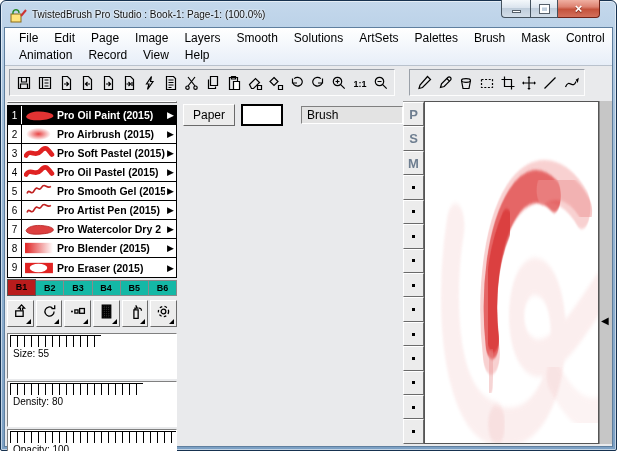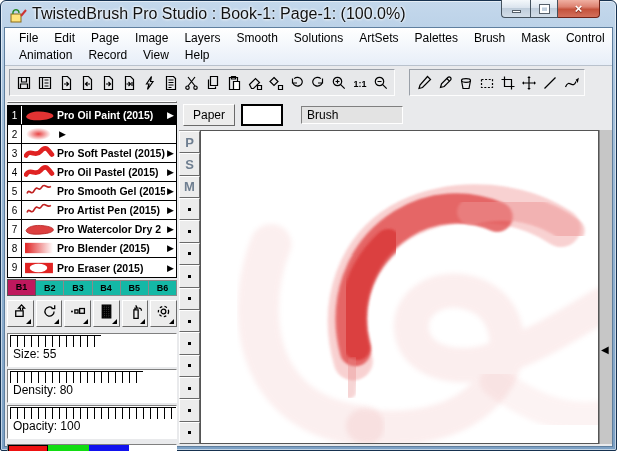--- a/index.html
+++ b/index.html
@@ -6,21 +6,21 @@
   body{width:617px;height:451px;overflow:hidden;font-family:"Liberation Sans",sans-serif;-webkit-font-smoothing:none;}
   *{box-sizing:border-box;}
 
   
   .window{width:617px;height:451px;display:flex;flex-direction:column;
     border:1px solid #16314f;border-radius:6px 6px 2px 2px;
     background:linear-gradient(180deg,#c4d8ec 0%,#a9c4de 20%,#8fb0d0 60%,#7ca0c4 100%);
     box-shadow:inset 0 0 0 1px rgba(255,255,255,.55);}
   .titlebar{height:26px;display:flex;align-items:center;padding:0 6px;position:relative;flex:0 0 auto;}
   .app-icon{width:18px;height:16px;margin:2px 5px 0 2px;flex:0 0 auto;}
-  .title{font-size:16px;color:#111;text-shadow:0 0 3px #fff,0 0 3px #fff;white-space:nowrap;overflow:hidden;}
+  .title{font-size:10px;color:#111;text-shadow:0 0 3px #fff,0 0 3px #fff;white-space:nowrap;overflow:hidden;}
   .win-controls{position:absolute;top:-1px;right:16px;display:flex;}
   .win-btn{height:18px;border:1px solid #44525e;border-top:none;display:flex;align-items:center;justify-content:center;
     background:linear-gradient(180deg,#f4f8fb 0%,#dbe4ee 45%,#bfcddb 50%,#d3dee9 100%);}
   .win-btn.min{width:29px;border-radius:0 0 0 4px;border-right:none;}
   .win-btn.max{width:28px;}
   .win-btn.close{width:42px;border-radius:0 0 4px 0;border-left:none;border-color:#6e2218;
     background:linear-gradient(180deg,#f0b0a2 0%,#dd8271 40%,#c4523c 55%,#d3705c 100%);}
   .glyph-min{width:9px;height:3px;background:#fff;border:1px solid #56606a;margin-top:6px;}
   .glyph-max{width:9px;height:8px;border:2px solid #fff;outline:1px solid #56606a;}
   .glyph-close{color:#fff;font-weight:bold;font-size:13px;line-height:13px;text-shadow:0 1px 1px #7c2a1c;}
@@ -52,35 +52,35 @@
   .brow:last-child{border-bottom:none;}
   .brow.sel{background:#000;color:#fff;}
   .bnum{width:14px;font-size:10px;text-align:center;border-right:1px solid #000;align-self:stretch;display:flex;align-items:center;justify-content:center;}
   .brow.sel .bnum{border-right-color:#fff;}
   .bthumb{width:31px;height:14px;margin:0 2px;flex:0 0 auto;}
   .bname{flex:1;font-weight:bold;font-size:10.5px;white-space:nowrap;overflow:hidden;}
   .barrow{width:11px;font-size:9px;text-align:center;flex:0 0 auto;}
   .tabs{display:flex;height:16px;flex:0 0 auto;}
   .tab{flex:1;font-size:9px;font-weight:bold;text-align:center;line-height:14px;background:#14b8a6;border:1px solid #8a8a8a;border-left:none;}
   .tab:first-child{border-left:1px solid #8a8a8a;}
-  .tab.active{background:#be185d;border-color:#555;position:relative;top:-1px;height:17px;}
+  .tab.active{background:#b91c1c;border-color:#555;position:relative;top:-1px;height:17px;}
   .pbtns{display:flex;gap:2px;flex:0 0 auto;padding:2px 0;}
   .pbtn{flex:1;height:27px;border:1px solid;border-color:#fff #6a6a6a #6a6a6a #fff;background:#ececec;position:relative;display:flex;align-items:center;justify-content:center;}
   .pbtn .corner{position:absolute;right:2px;bottom:2px;width:0;height:0;border-left:5px solid transparent;border-bottom:5px solid #000;}
   .slider{border:1px solid;border-color:#808080 #fff #fff #808080;background:#fff;flex:0 0 auto;margin-top:2px;padding:1px 1px 0 1px;}
   .ticks{height:13px;position:relative;background:#fff;}
   .ticks>i{position:absolute;left:1px;top:0;bottom:1px;border-top:1px solid #000;
     background:repeating-linear-gradient(90deg,#000 0 1px,transparent 1px 7px);}
-  .slabel{font-size:12px;color:#000;padding:0 0 6px 4px;line-height:12px;}
+  .slabel{font-size:10px;color:#000;padding:0 0 18px 4px;line-height:12px;}
   .colorbar{height:13px;margin-top:3px;border:1px solid;border-color:#808080 #fff #fff #808080;background:#fff;display:flex;flex:0 0 auto;}
   .cseg{height:100%;}
   .cseg.sel{outline:1px solid #000;outline-offset:-1px;}
 
   
-  .center{flex:1;display:flex;flex-direction:column;min-width:0;}
+  .center{flex:1;display:flex;flex-direction:row;min-width:0;}
   .canvas-header{height:29px;display:flex;align-items:center;gap:6px;padding:1px 0 2px 4px;flex:0 0 auto;}
   .paper-btn{width:52px;height:22px;border:1px solid;border-color:#fff #6a6a6a #6a6a6a #fff;background:#ececec;font-size:12px;display:flex;align-items:center;justify-content:center;}
   .paper-swatch{width:42px;height:22px;background:#fff;border:2px solid #000;}
   .brush-field{width:102px;height:18px;margin-left:12px;border:1px solid;border-color:#808080 #fff #fff #808080;background:#e3e3e3;font-size:12px;padding:1px 5px;line-height:15px;}
   .canvas-row{flex:1;display:flex;min-height:0;}
   .side-strip{width:21px;flex:0 0 auto;display:flex;flex-direction:column;border-top:1px solid #999;}
   .sbtn{flex:1;border:1px solid;border-color:#fff #6a6a6a #6a6a6a #fff;background:#ececec;display:flex;align-items:center;justify-content:center;
     font-weight:bold;font-size:13px;color:#6e7e90;}
   .sbtn .dot{width:3px;height:3px;background:#000;}
   .canvas-wrap{flex:1;border:1px solid #555;background:#fff;min-width:0;position:relative;}
@@ -371,20 +371,21 @@
               <div class="bnum">2</div>
               <div class="bthumb"><svg viewBox="0 0 30 13" width="31" height="14">
                   <defs>
                     <radialGradient id="rg1">
                       <stop offset="0" stop-color="#e84444"></stop>
                       <stop offset="1" stop-color="#e84444" stop-opacity="0"></stop>
                     </radialGradient>
                   </defs>
                   <ellipse cx="14" cy="6.5" rx="12" ry="6" fill="url(#rg1)"></ellipse>
                 </svg></div>
+              <div class="bname">Pro Airbrush (2015)</div>
               <div class="barrow">▶</div>
             </div>
             <div class="brow">
               <div class="bnum">3</div>
               <div class="bthumb"><svg viewBox="0 0 30 13" width="31" height="14">
                   <path d="M2 9C6 2 11 11 16 5s7-2 11 3" fill="none" stroke="#e02222" stroke-width="4.5" stroke-linecap="round"></path>
                 </svg></div>
               <div class="bname">Pro Soft Pastel (2015)</div>
               <div class="barrow">▶</div>
             </div>

